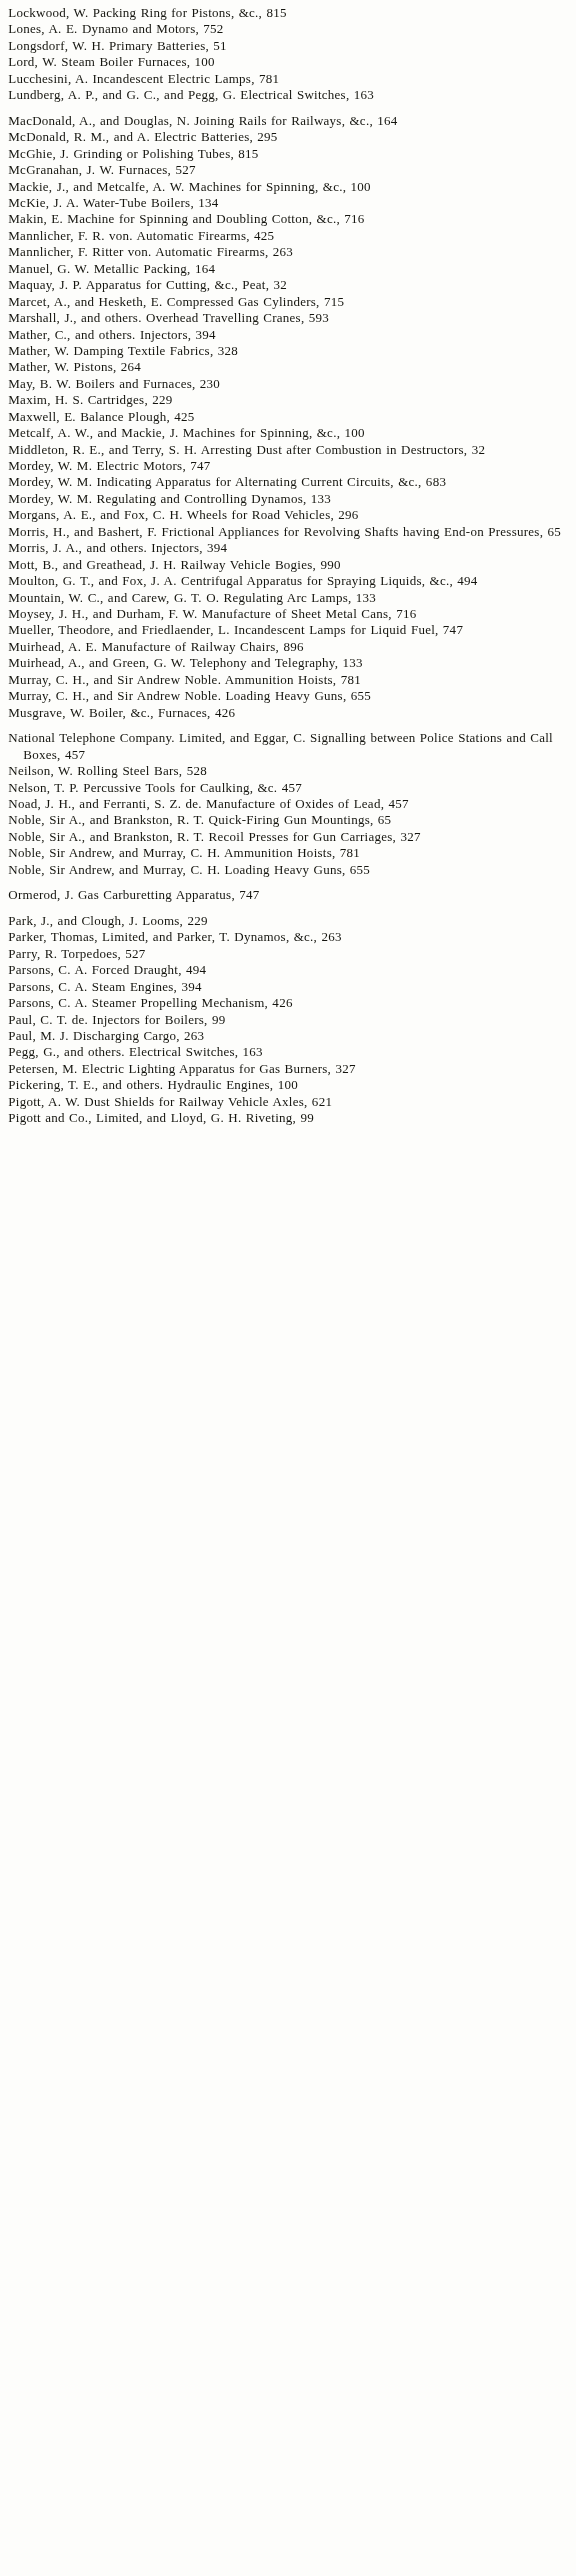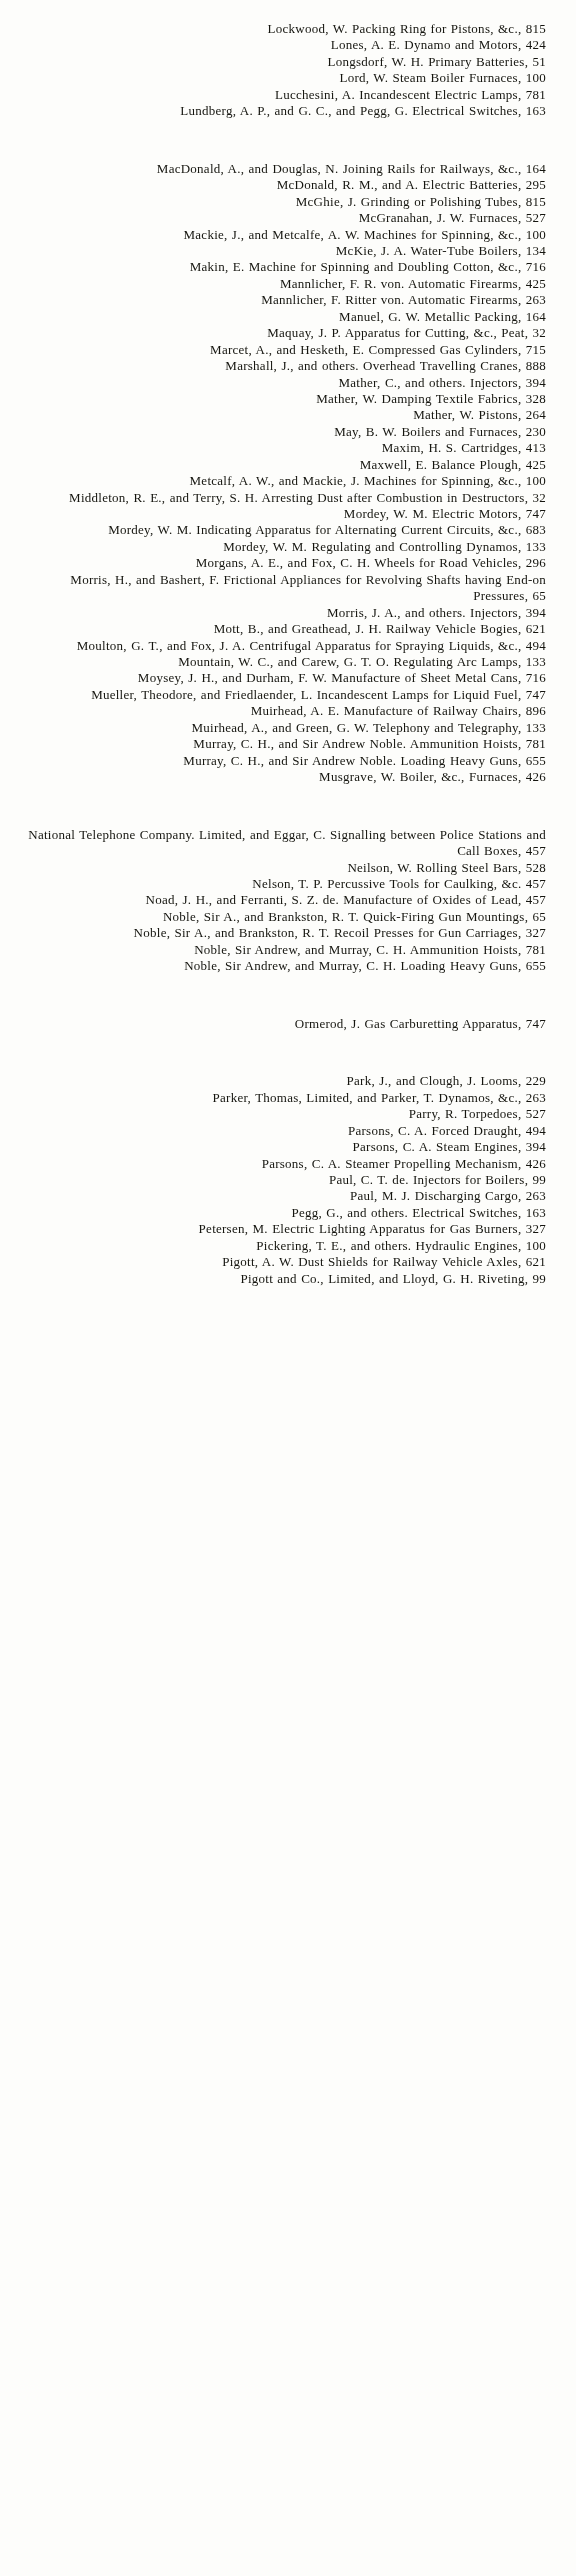--- a/index.html
+++ b/index.html
@@ -13,24 +13,23 @@
     color: #1a1a1a;
   }
   #page {
     width: 577px;
     min-height: 2576px;
     box-sizing: border-box;
     padding: 5px 15px 8.3px 8.3px;
     background: #fdfdfb;
   }
   .index-list {
-    margin: 16px;
+    margin: 0;
     padding: 0;
     list-style: none;
-    text-align: right;
   }
   .entry {
     font-size: 13px;
     line-height: 1.265;
     margin: 0 0 0 0;
     padding: 0;
     text-indent: 0;
     padding-left: 15px;
     text-indent: -15px;
     letter-spacing: 0.02em;
@@ -45,56 +44,56 @@
     filter: none;
   }
 </style>
 </head>
 <body>
 
 <div id="page">
   <div id="index-root">
       <ul class="index-list">
         <li class="entry">Lockwood, W.   Packing Ring for Pistons, &amp;c., 815</li>
-        <li class="entry">Lones, A. E.   Dynamo and Motors, 424</li>
+        <li class="entry">Lones, A. E.   Dynamo and Motors, 752</li>
         <li class="entry">Longsdorf, W. H.   Primary Batteries, 51</li>
         <li class="entry">Lord, W.   Steam Boiler Furnaces, 100</li>
         <li class="entry">Lucchesini, A.   Incandescent Electric Lamps, 781</li>
         <li class="entry">Lundberg, A. P., and G. C., and Pegg, G.   Electrical Switches, 163</li>
       </ul>
       <div class="group-gap"></div>
       <ul class="index-list">
         <li class="entry">MacDonald, A., and Douglas, N.   Joining Rails for Railways, &amp;c., 164</li>
         <li class="entry">McDonald, R. M., and A.   Electric Batteries, 295</li>
         <li class="entry">McGhie, J.   Grinding or Polishing Tubes, 815</li>
         <li class="entry">McGranahan, J. W.   Furnaces, 527</li>
         <li class="entry">Mackie, J., and Metcalfe, A. W.   Machines for Spinning, &amp;c., 100</li>
         <li class="entry">McKie, J. A.   Water-Tube Boilers, 134</li>
         <li class="entry">Makin, E.   Machine for Spinning and Doubling Cotton, &amp;c., 716</li>
         <li class="entry">Mannlicher, F. R. von.   Automatic Firearms, 425</li>
         <li class="entry">Mannlicher, F. Ritter von.   Automatic Firearms, 263</li>
         <li class="entry">Manuel, G. W.   Metallic Packing, 164</li>
         <li class="entry">Maquay, J. P.   Apparatus for Cutting, &amp;c., Peat, 32</li>
         <li class="entry">Marcet, A., and Hesketh, E.   Compressed Gas Cylinders, 715</li>
-        <li class="entry">Marshall, J., and others.   Overhead Travelling Cranes, 888</li>
+        <li class="entry">Marshall, J., and others.   Overhead Travelling Cranes, 593</li>
         <li class="entry">Mather, C., and others.   Injectors, 394</li>
         <li class="entry">Mather, W.   Damping Textile Fabrics, 328</li>
         <li class="entry">Mather, W.   Pistons, 264</li>
         <li class="entry">May, B. W.   Boilers and Furnaces, 230</li>
-        <li class="entry">Maxim, H. S.   Cartridges, 413</li>
+        <li class="entry">Maxim, H. S.   Cartridges, 229</li>
         <li class="entry">Maxwell, E.   Balance Plough, 425</li>
         <li class="entry">Metcalf, A. W., and Mackie, J.   Machines for Spinning, &amp;c., 100</li>
         <li class="entry">Middleton, R. E., and Terry, S. H.   Arresting Dust after Combustion in Destructors, 32</li>
         <li class="entry">Mordey, W. M.   Electric Motors, 747</li>
         <li class="entry">Mordey, W. M.   Indicating Apparatus for Alternating Current Circuits, &amp;c., 683</li>
         <li class="entry">Mordey, W. M.   Regulating and Controlling Dynamos, 133</li>
         <li class="entry">Morgans, A. E., and Fox, C. H.   Wheels for Road Vehicles, 296</li>
         <li class="entry">Morris, H., and Bashert, F.   Frictional Appliances for Revolving Shafts having End-on Pressures, 65</li>
         <li class="entry">Morris, J. A., and others.   Injectors, 394</li>
-        <li class="entry">Mott, B., and Greathead, J. H.   Railway Vehicle Bogies, 621</li>
+        <li class="entry">Mott, B., and Greathead, J. H.   Railway Vehicle Bogies, 990</li>
         <li class="entry">Moulton, G. T., and Fox, J. A.   Centrifugal Apparatus for Spraying Liquids, &amp;c., 494</li>
         <li class="entry">Mountain, W. C., and Carew, G. T. O.   Regulating Arc Lamps, 133</li>
         <li class="entry">Moysey, J. H., and Durham, F. W.   Manufacture of Sheet Metal Cans, 716</li>
         <li class="entry">Mueller, Theodore, and Friedlaender, L.   Incandescent Lamps for Liquid Fuel, 747</li>
         <li class="entry">Muirhead, A. E.   Manufacture of Railway Chairs, 896</li>
         <li class="entry">Muirhead, A., and Green, G. W.   Telephony and Telegraphy, 133</li>
         <li class="entry">Murray, C. H., and Sir Andrew Noble.   Ammunition Hoists, 781</li>
         <li class="entry">Murray, C. H., and Sir Andrew Noble.   Loading Heavy Guns, 655</li>
         <li class="entry">Musgrave, W.   Boiler, &amp;c., Furnaces, 426</li>
       </ul>

